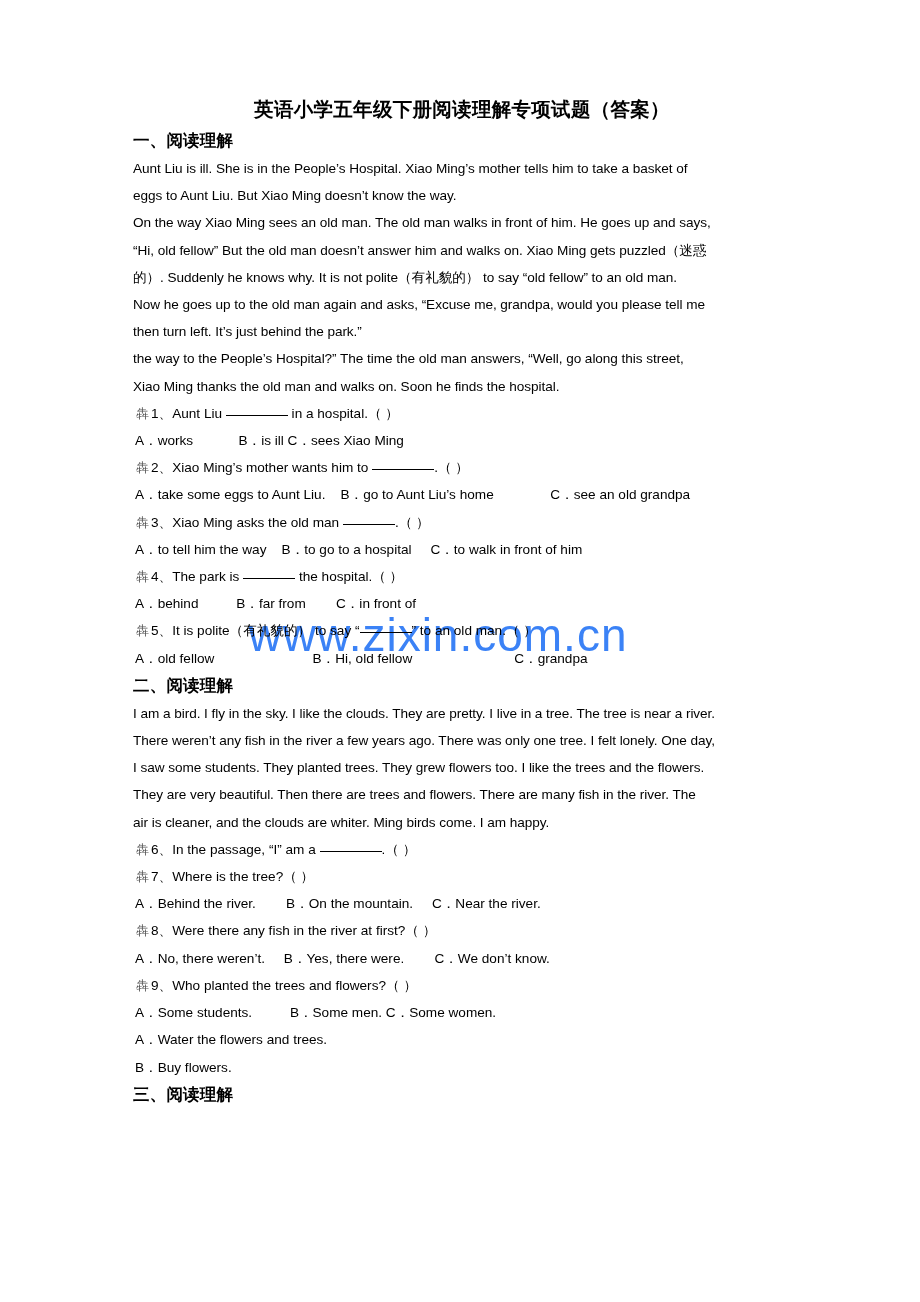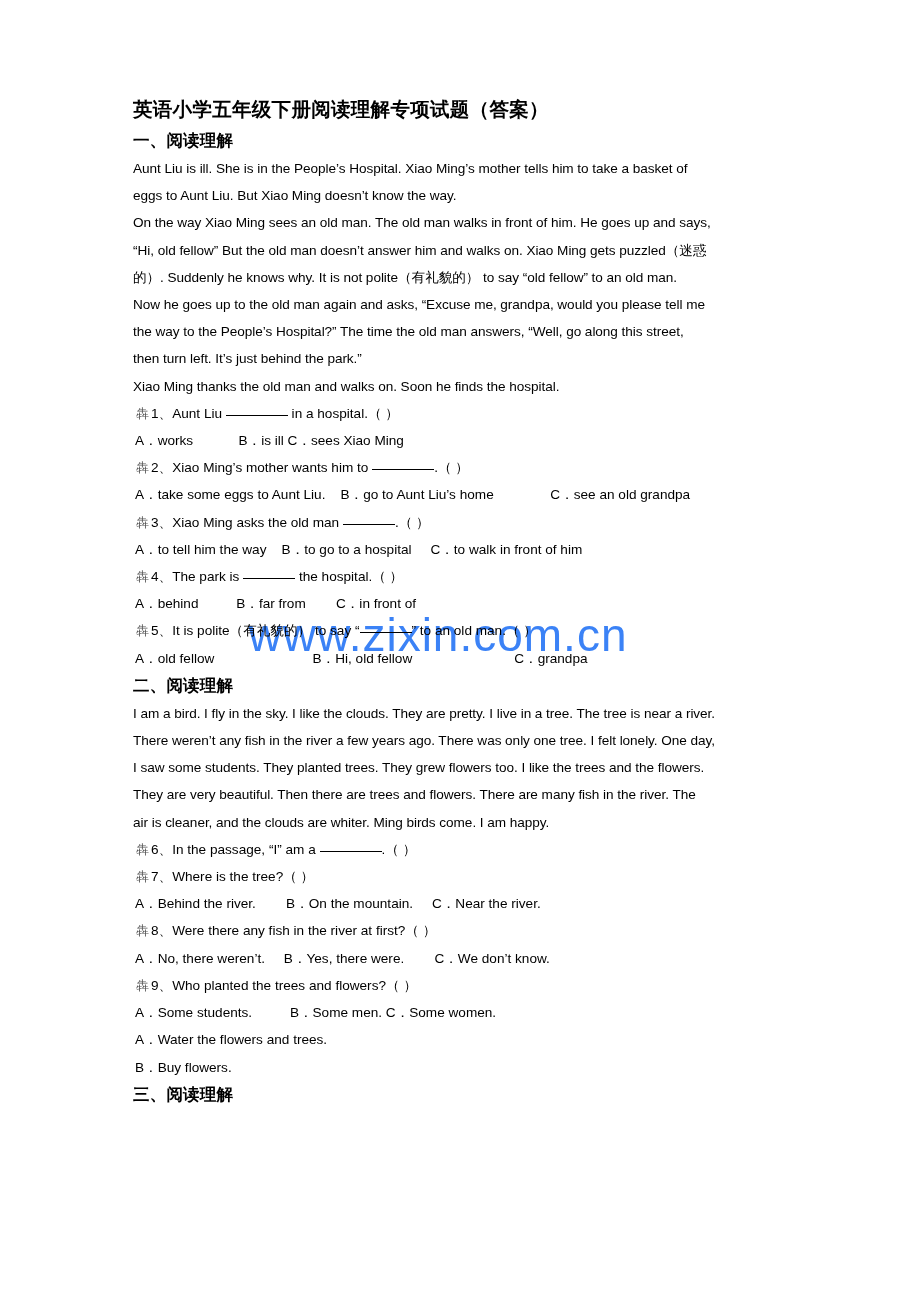--- a/index.html
+++ b/index.html
@@ -43,21 +43,21 @@
     z-index: 0;
   }
 
   #content { z-index: 2; position: absolute; }
 
   
   .doc-title {
     font-family: "DejaVu Serif", "Liberation Serif", serif;
     font-size: 19.5px;
     font-weight: 700;
-    text-align: left;
+    text-align: center;
     line-height: 28px;
     margin: 0 0 4px 0;
     letter-spacing: 0.3px;
   }
 
   
   .section-head {
     font-family: "DejaVu Serif", "Liberation Serif", serif;
     font-size: 16.5px;
     font-weight: 700;
@@ -119,22 +119,22 @@
 
     <div class="section-head">一、阅读理解</div>
 
     <div>
       <div class="ptext">Aunt Liu is ill. She is in the People’s Hospital. Xiao Ming’s mother tells him to take a basket of</div>
       <div class="ptext">eggs to Aunt Liu. But Xiao Ming doesn’t know the way.</div>
       <div class="ptext">On the way Xiao Ming sees an old man. The old man walks in front of him. He goes up and says,</div>
       <div class="ptext">“Hi, old fellow” But the old man doesn’t answer him and walks on. Xiao Ming gets puzzled（迷惑</div>
       <div class="ptext">的）. Suddenly he knows why. It is not polite（有礼貌的） to say “old fellow” to an old man.</div>
       <div class="ptext">Now he goes up to the old man again and asks, “Excuse me, grandpa, would you please tell me</div>
+      <div class="ptext">then turn left. It’s just behind the park.”</div>
       <div class="ptext">the way to the People’s Hospital?” The time the old man answers, “Well, go along this street,</div>
-      <div class="ptext">then turn left. It’s just behind the park.”</div>
       <div class="ptext">Xiao Ming thanks the old man and walks on. Soon he finds the hospital.</div>
     </div>
 
     <div class="qline"><span class="qmark">犇</span><span>1、</span><span>Aunt Liu </span><span class="blank b-lg"></span><span> in a hospital.（  ）</span></div>
     <div class="oline">A．works            B．is ill C．sees Xiao Ming</div>
 
     <div class="qline"><span class="qmark">犇</span><span>2、</span><span>Xiao Ming’s mother wants him to </span><span class="blank b-lg"></span><span>.（  ）</span></div>
     <div class="oline">A．take some eggs to Aunt Liu.    B．go to Aunt Liu’s home               C．see an old grandpa</div>
 
     <div class="qline"><span class="qmark">犇</span><span>3、</span><span>Xiao Ming asks the old man </span><span class="blank b-md"></span><span>.（  ）</span></div>

